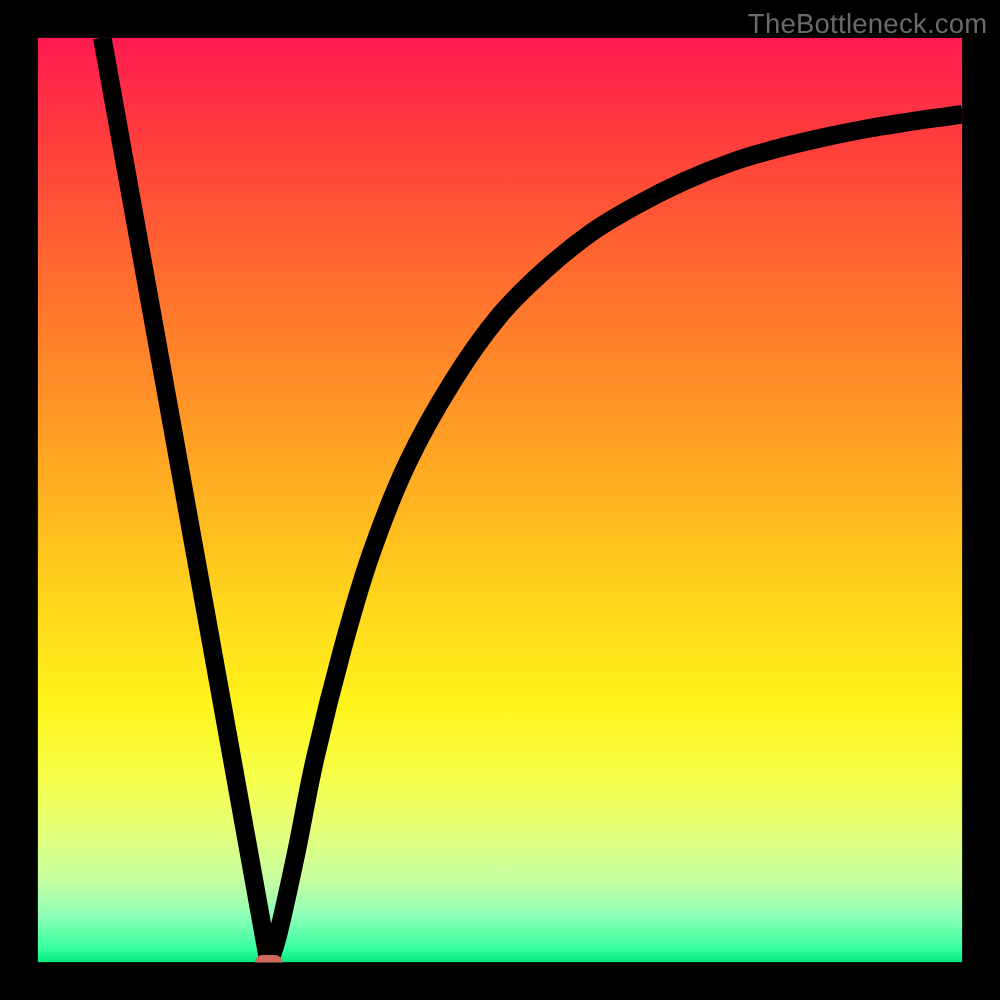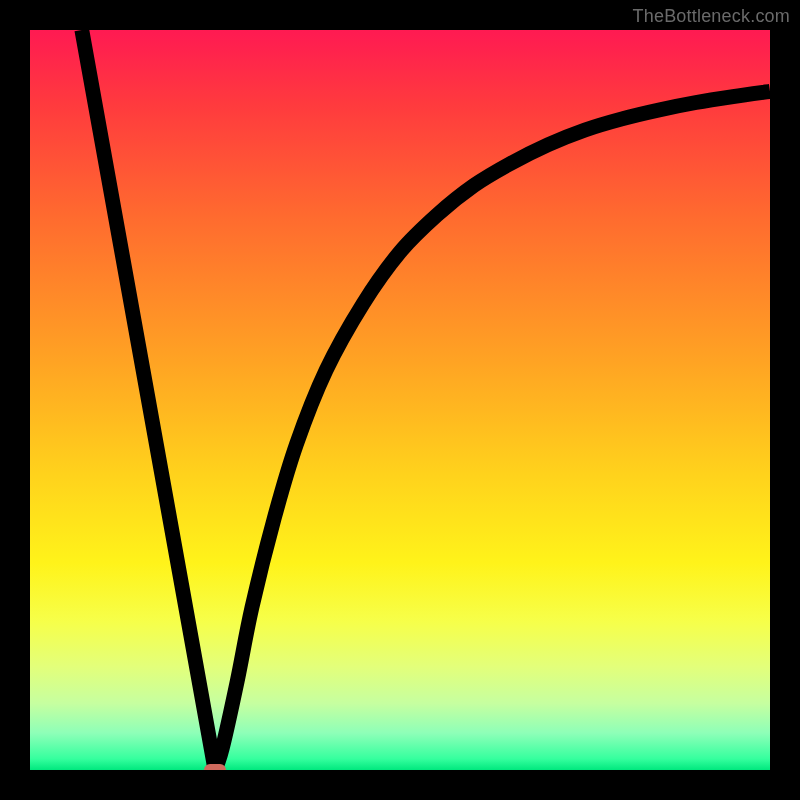--- a/index.html
+++ b/index.html
@@ -32,21 +32,21 @@
     left: 0;
     top: 0;
     width: 100%;
     height: 100%;
   }
   .watermark {
     position: absolute;
     top: 6px;
     right: 10px;
     color: #6a6a6a;
-    font-size: 18px;
+    font-size: 22px;
     font-weight: 500;
     letter-spacing: 0.2px;
     user-select: none;
   }
   svg.curve {
     position: absolute;
     left: 0;
     top: 0;
     width: 100%;
     height: 100%;

